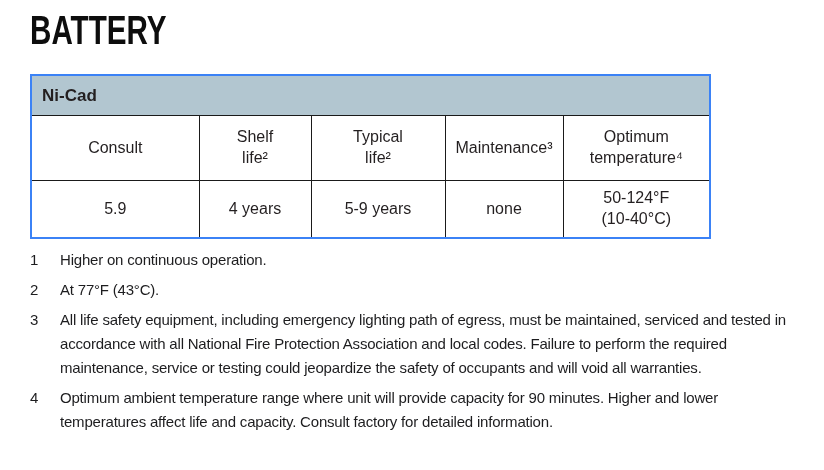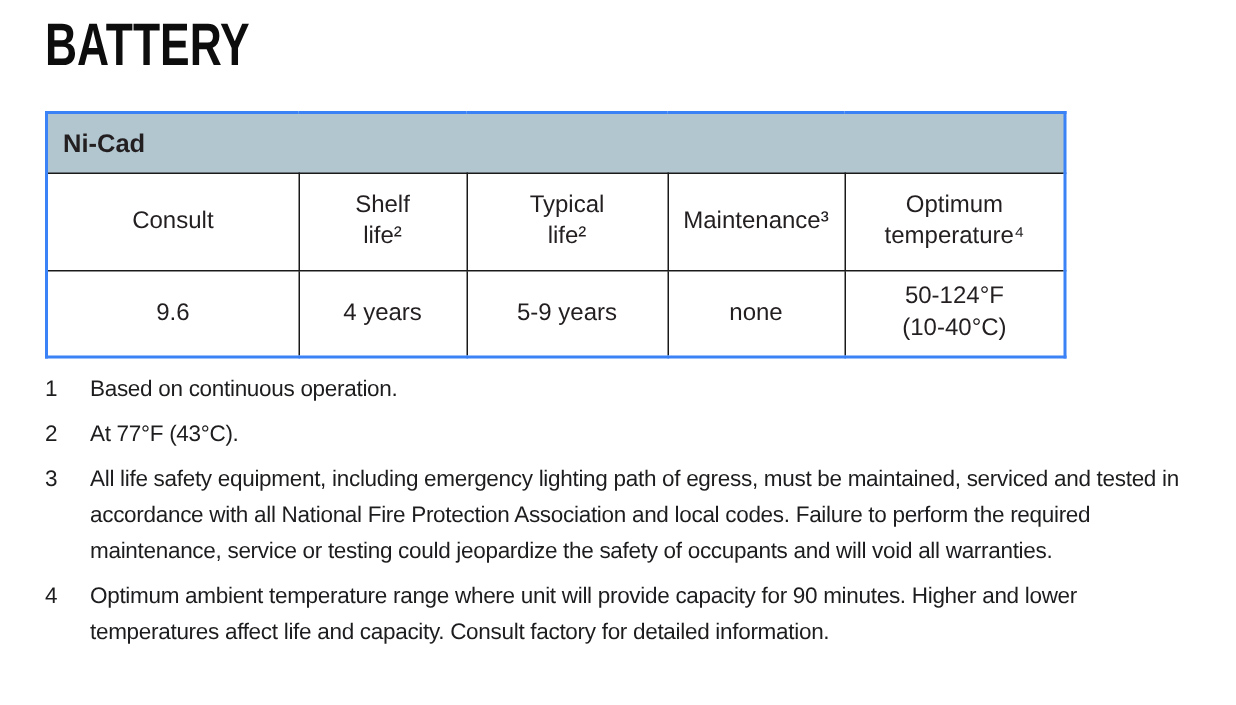--- a/index.html
+++ b/index.html
@@ -116,34 +116,34 @@
         <th>Consult</th>
         <th>Shelf
 life²</th>
         <th>Typical
 life²</th>
         <th>Maintenance³</th>
         <th>Optimum
 temperature⁴</th>
       </tr>
       <tr class="data-row">
-        <td>9.6</td>
+        <td>5.9</td>
         <td>4 years</td>
         <td>5-9 years</td>
         <td>none</td>
         <td>50-124°F
 (10-40°C)</td>
       </tr>
     </tbody>
   </table>
 
   <div class="footnotes">
     <div class="fn">
       <span class="fn-num">1</span>
-      <span class="fn-text">Based on continuous operation.</span>
+      <span class="fn-text">Higher on continuous operation.</span>
     </div>
     <div class="fn">
       <span class="fn-num">2</span>
       <span class="fn-text">At 77°F (43°C).</span>
     </div>
     <div class="fn">
       <span class="fn-num">3</span>
       <span class="fn-text">All life safety equipment, including emergency lighting path of egress, must be maintained, serviced and tested in accordance with all National Fire Protection Association and local codes. Failure to perform the required maintenance, service or testing could jeopardize the safety of occupants and will void all warranties.</span>
     </div>
     <div class="fn">

